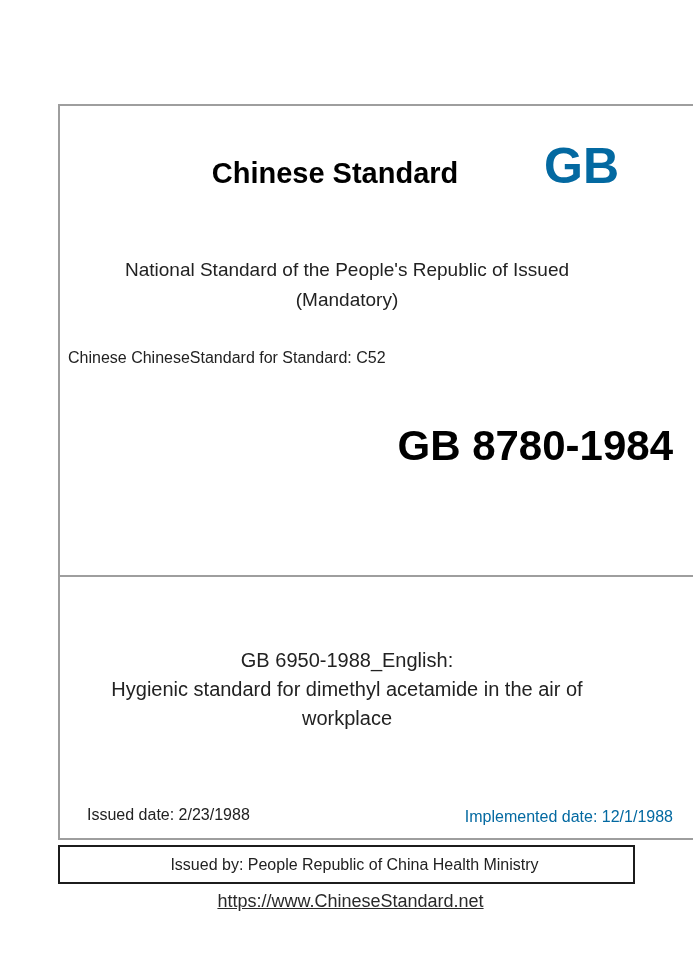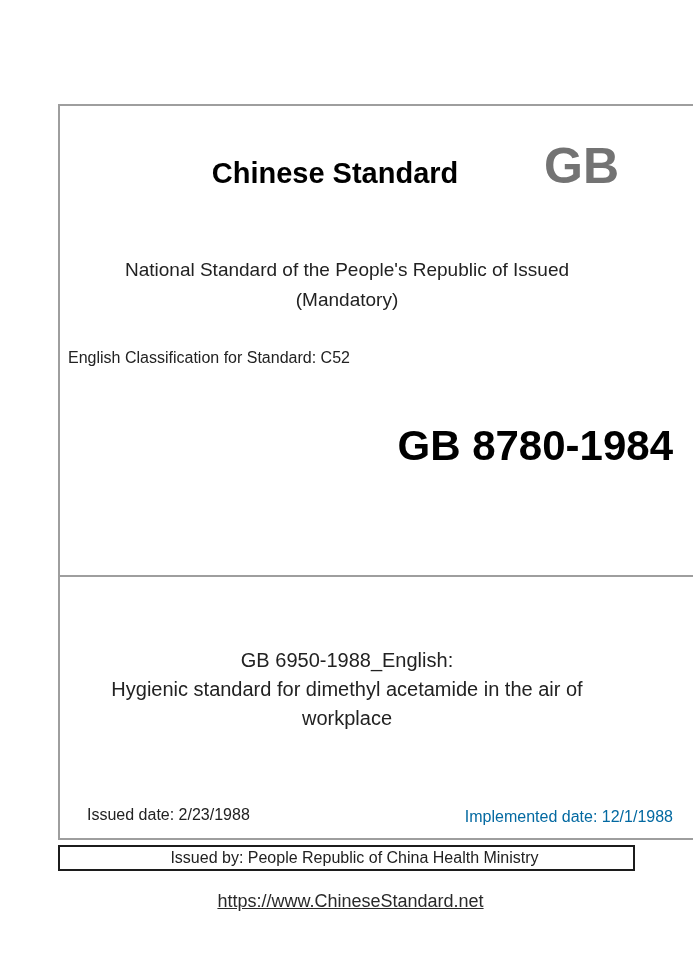--- a/index.html
+++ b/index.html
@@ -45,21 +45,21 @@
     color: #000000;
     white-space: nowrap;
   }
   .gb-logo {
     position: absolute;
     left: 484px;
     top: 35px;
     font-size: 50px;
     font-weight: bold;
     line-height: 1;
-    color: #737373;
+    color: #0369a1;
   }
   .national-block {
     position: absolute;
     left: 287px;
     top: 149px;
     transform: translateX(-50%);
     text-align: center;
     font-size: 19px;
     line-height: 30px;
     white-space: pre-line;
@@ -118,21 +118,21 @@
     top: 702px;
     font-size: 16px;
     color: #0369a1;
     white-space: nowrap;
   }
   .issuer-box {
     position: absolute;
     left: 58px;
     top: 845px;
     width: 577px;
-    height: 26px;
+    height: 39px;
     border: 2px solid #1c1c1c;
     box-sizing: border-box;
     background: #ffffff;
     display: flex;
     align-items: center;
     justify-content: center;
     font-size: 16px;
     color: #222222;
     padding-left: 16px;
   }
@@ -158,21 +158,21 @@
 
   <div class="main-box">
 
     <div class="brand-title">Chinese Standard</div>
 
     <div class="gb-logo">GB</div>
 
     <div class="national-block">National Standard of the People's Republic of Issued
 (Mandatory)</div>
 
-    <div class="classification">English Classification for Standard: C52</div>
+    <div class="classification">Chinese ChineseStandard for Standard: C52</div>
 
     <div class="std-number">GB 8780-1984</div>
 
     <div class="divider"></div>
 
     <div class="english-title">GB 6950-1988_English:
 Hygienic standard for dimethyl acetamide in the air of
 workplace</div>
 
     <div class="issued-date">Issued date: 2/23/1988</div>

